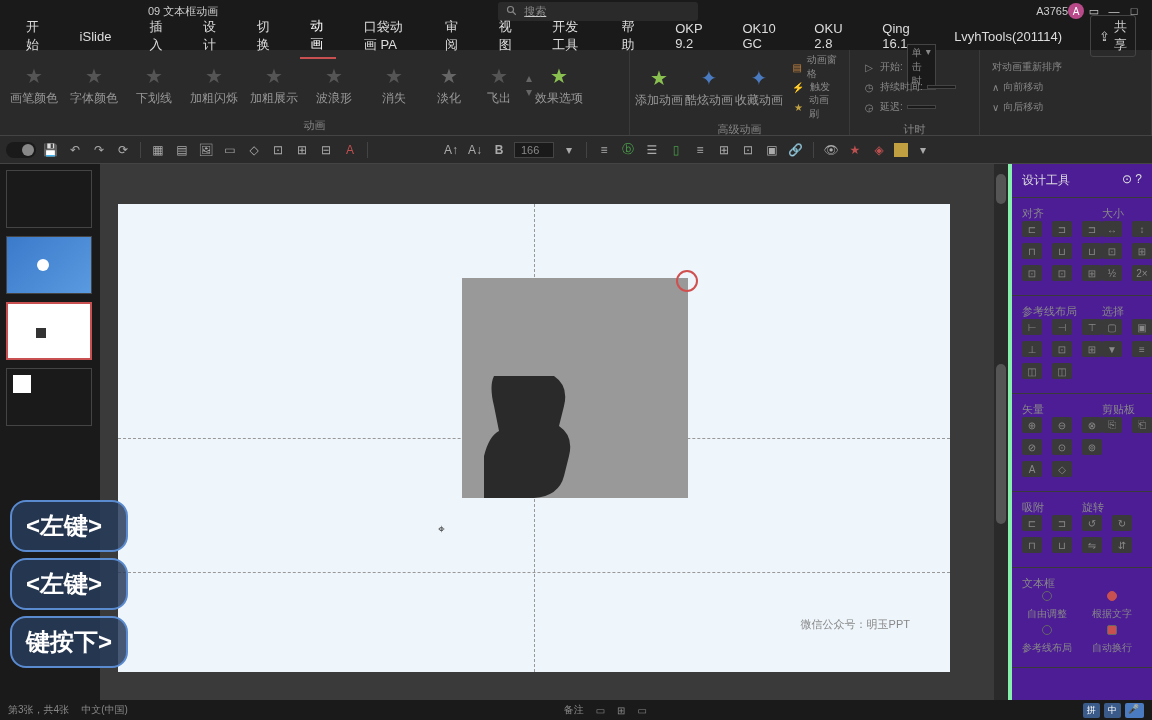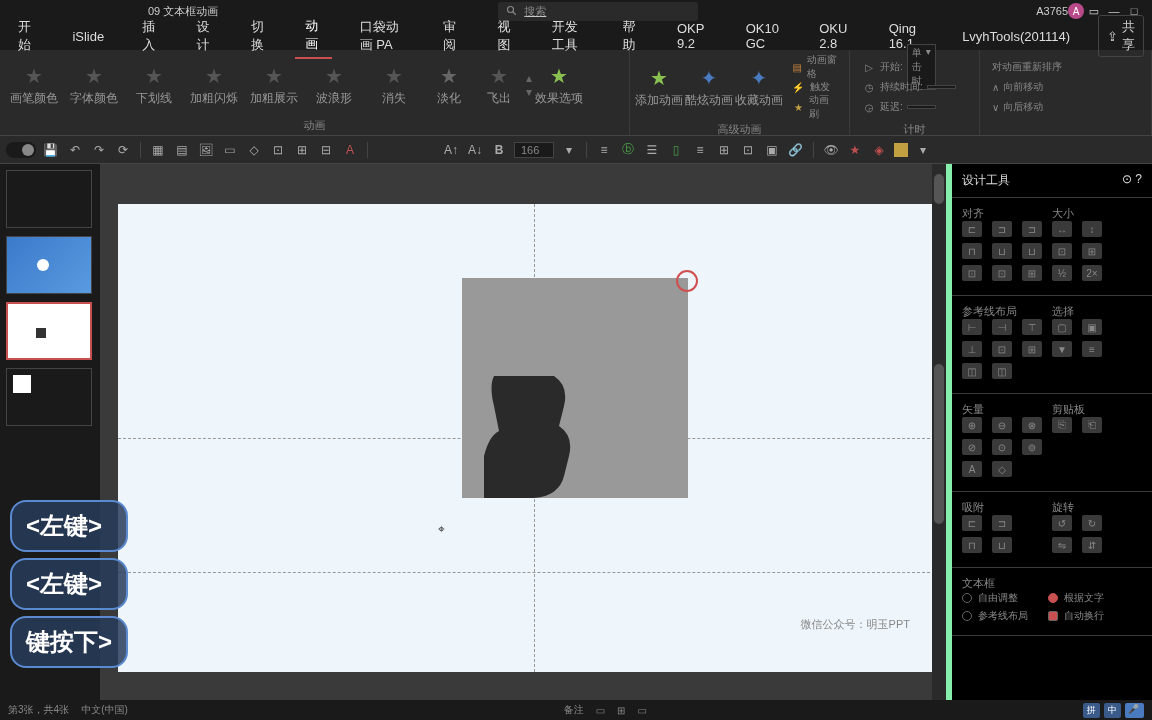--- a/index.html
+++ b/index.html
@@ -9,21 +9,21 @@
 .title-bar { height: 22px; background: #1a1a1a; display: flex; align-items: center; padding: 0 8px; font-size: 11px; }
 .title-bar .doc-title { margin-left: 140px; color: #ccc; }
 .title-bar .search-box { margin-left: 280px; display: flex; align-items: center; background: #2a2a2a; border-radius: 3px; padding: 2px 8px; width: 200px; text-decoration: underline; }
 .title-bar .search-box svg { width: 12px; height: 12px; fill: #888; margin-right: 6px; }
 .title-bar .search-box span { color: #888; }
 .title-bar .right-group { margin-left: auto; display: flex; align-items: center; }
 .title-bar .user-badge { background: #b84a8a; width: 16px; height: 16px; border-radius: 50%; display: flex; align-items: center; justify-content: center; font-size: 10px; color: #fff; }
 .title-bar .win-btn { width: 20px; height: 14px; display: flex; align-items: center; justify-content: center; }
 
 
-.menu-bar { height: 28px; background: #1a1a1a; display: flex; align-items: center; padding: 0 8px; font-size: 13px; gap: 18px; }
+.menu-bar { height: 28px; background: #1a1a1a; display: flex; align-items: center; padding: 0 16px; font-size: 13px; gap: 18px; }
 .menu-bar .menu-item { padding: 4px 10px; color: #ddd; cursor: pointer; }
 .menu-bar .menu-item.active { color: #fff; border-bottom: 2px solid #c85050; }
 .menu-bar .share-btn { margin-left: auto; display: flex; align-items: center; gap: 4px; padding: 2px 8px; border: 1px solid #444; border-radius: 3px; }
 
 
 .ribbon { height: 86px; background: #2a2a2a; display: flex; border-bottom: 1px solid #444; }
 .ribbon-group { display: flex; flex-direction: column; border-right: 1px solid #3a3a3a; padding: 4px 6px 2px; }
 .ribbon-group .items { display: flex; gap: 4px; flex: 1; }
 .ribbon-group .group-label { font-size: 11px; color: #888; text-align: center; padding-top: 2px; }
 .ribbon-btn { display: flex; flex-direction: column; align-items: center; justify-content: center; width: 56px; gap: 2px; cursor: pointer; }
@@ -59,29 +59,29 @@
 .slide { position: absolute; left: 18px; top: 40px; width: 832px; height: 468px; background: #eef5fb; }
 .slide .guide-v { position: absolute; top: 0; bottom: 0; border-left: 1px dashed #999; }
 .slide .guide-h { position: absolute; left: 0; right: 0; border-top: 1px dashed #999; }
 .slide .gray-box { position: absolute; left: 344px; top: 74px; width: 226px; height: 220px; background: #999; }
 .slide .black-shape { position: absolute; bottom: 0; left: 22px; width: 90px; height: 122px; }
 .slide .black-shape svg { width: 100%; height: 100%; }
 .slide .red-circle { position: absolute; left: 558px; top: 66px; width: 22px; height: 22px; border: 2px solid #d05050; border-radius: 50%; }
 .slide .watermark { position: absolute; right: 40px; bottom: 40px; font-size: 11px; color: #888; }
 .cursor-overlay { position: absolute; left: 338px; top: 358px; font-size: 12px; color: #333; pointer-events: none; }
 
-.right-panel { width: 206px; background: #000000; border-left: 6px solid #86efac; overflow-y: auto; }
+.right-panel { width: 144px; background: #4c1d95; border-left: 4px solid #86efac; overflow-y: auto; }
 .right-panel .panel-title { padding: 8px 10px; font-size: 12px; color: #ddd; border-bottom: 1px solid #3a3a3a; display: flex; justify-content: space-between; }
 .right-panel .section { padding: 8px 10px; border-bottom: 1px solid #3a3a3a; }
 .right-panel .sec-label { font-size: 11px; color: #888; }
 .right-panel .icon-grid { display: flex; gap: 10px; margin-bottom: 6px; }
 .right-panel .icon-grid .cell { width: 20px; height: 16px; background: #3a3a3a; border-radius: 2px; display: flex; align-items: center; justify-content: center; font-size: 10px; color: #888; cursor: pointer; }
 .right-panel .two-col { display: flex; }
 .right-panel .col { flex: 1; }
-.right-panel .radio-row { display: flex; align-items: center; gap: 6px; font-size: 10px; color: #888; margin-bottom: 4px; }
+.right-panel .radio-row { display: flex; align-items: center; gap: 6px; font-size: 10px; color: #888; margin-bottom: 4px; flex-direction: column; }
 .right-panel .radio-row .dot { width: 10px; height: 10px; border-radius: 50%; border: 1px solid #666; }
 .right-panel .radio-row .dot.on { background: #c85050; border-color: #c85050; }
 
 
 .key-overlay { position: absolute; left: 10px; top: 500px; display: flex; flex-direction: column; gap: 6px; z-index: 100; }
 .key-overlay .key { background: rgba(40,60,90,0.85); border: 2px solid #5a8ad0; color: #fff; font-size: 24px; padding: 8px 14px; border-radius: 16px; font-weight: bold; }
 
 
 .status-bar { position: absolute; bottom: 0; left: 0; right: 0; height: 20px; background: #1a1a1a; display: flex; align-items: center; padding: 0 8px; font-size: 10px; color: #888; gap: 12px; }
 .status-bar .lang-badges { margin-left: auto; display: flex; gap: 4px; }

